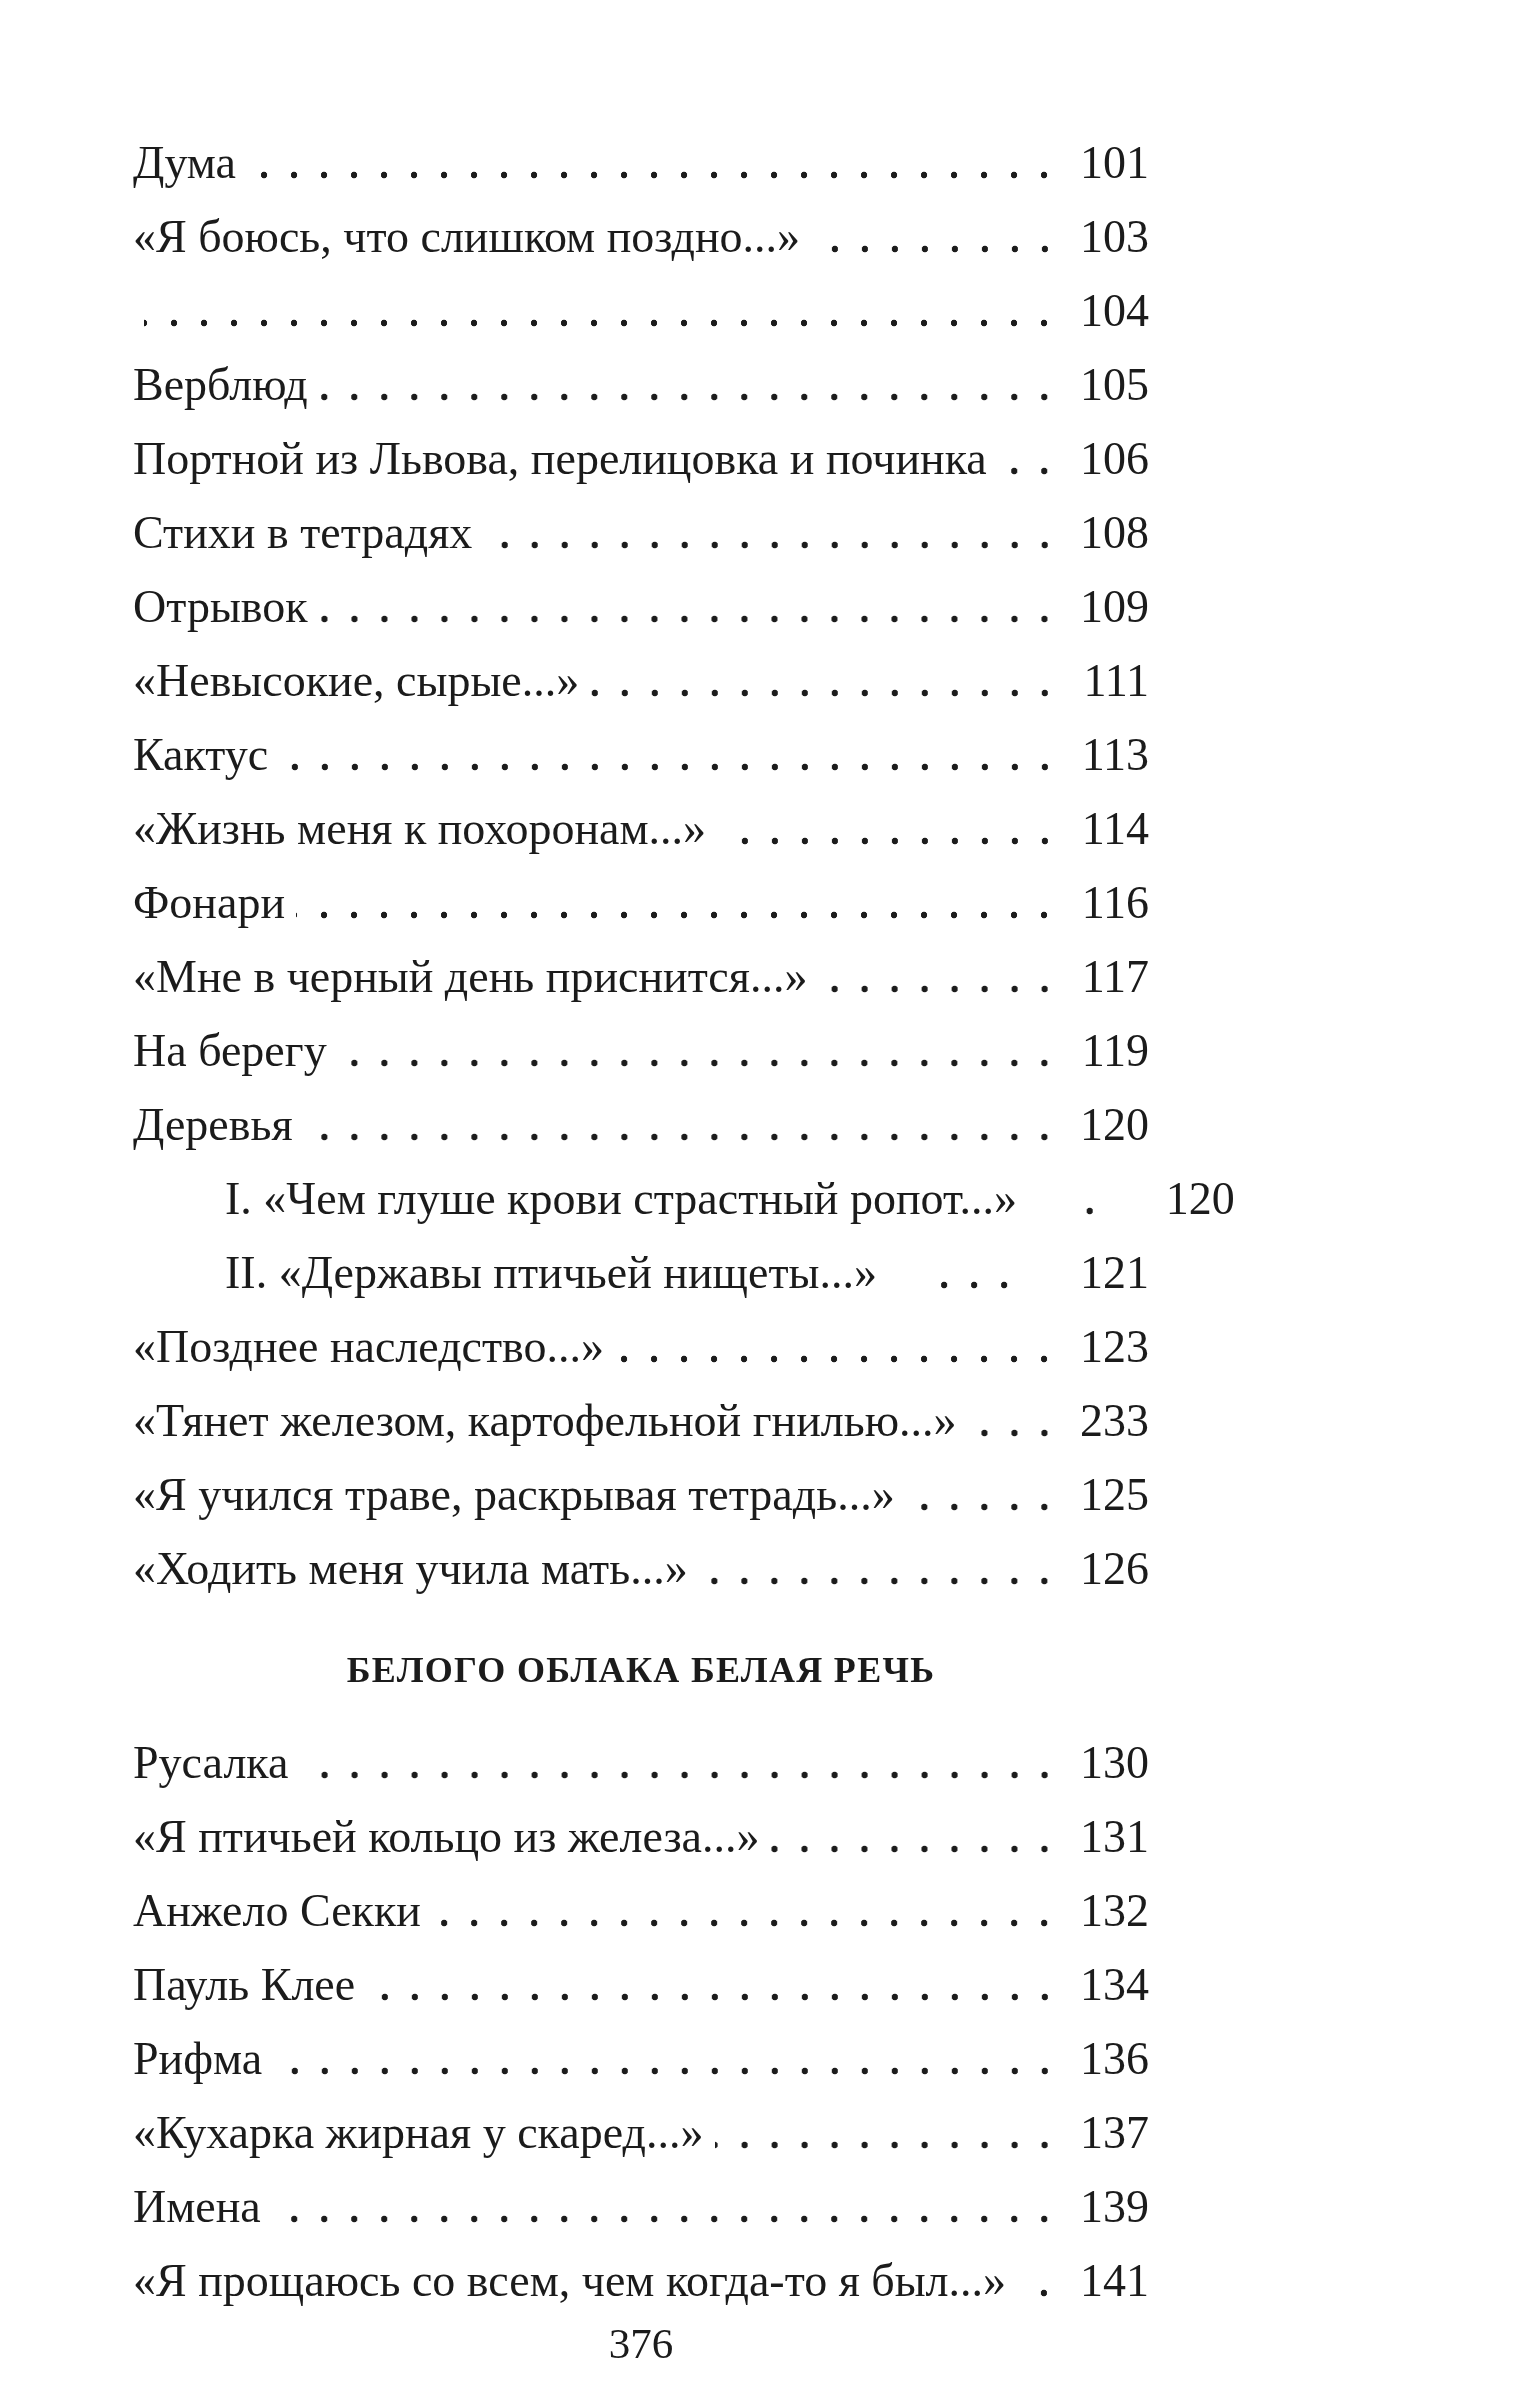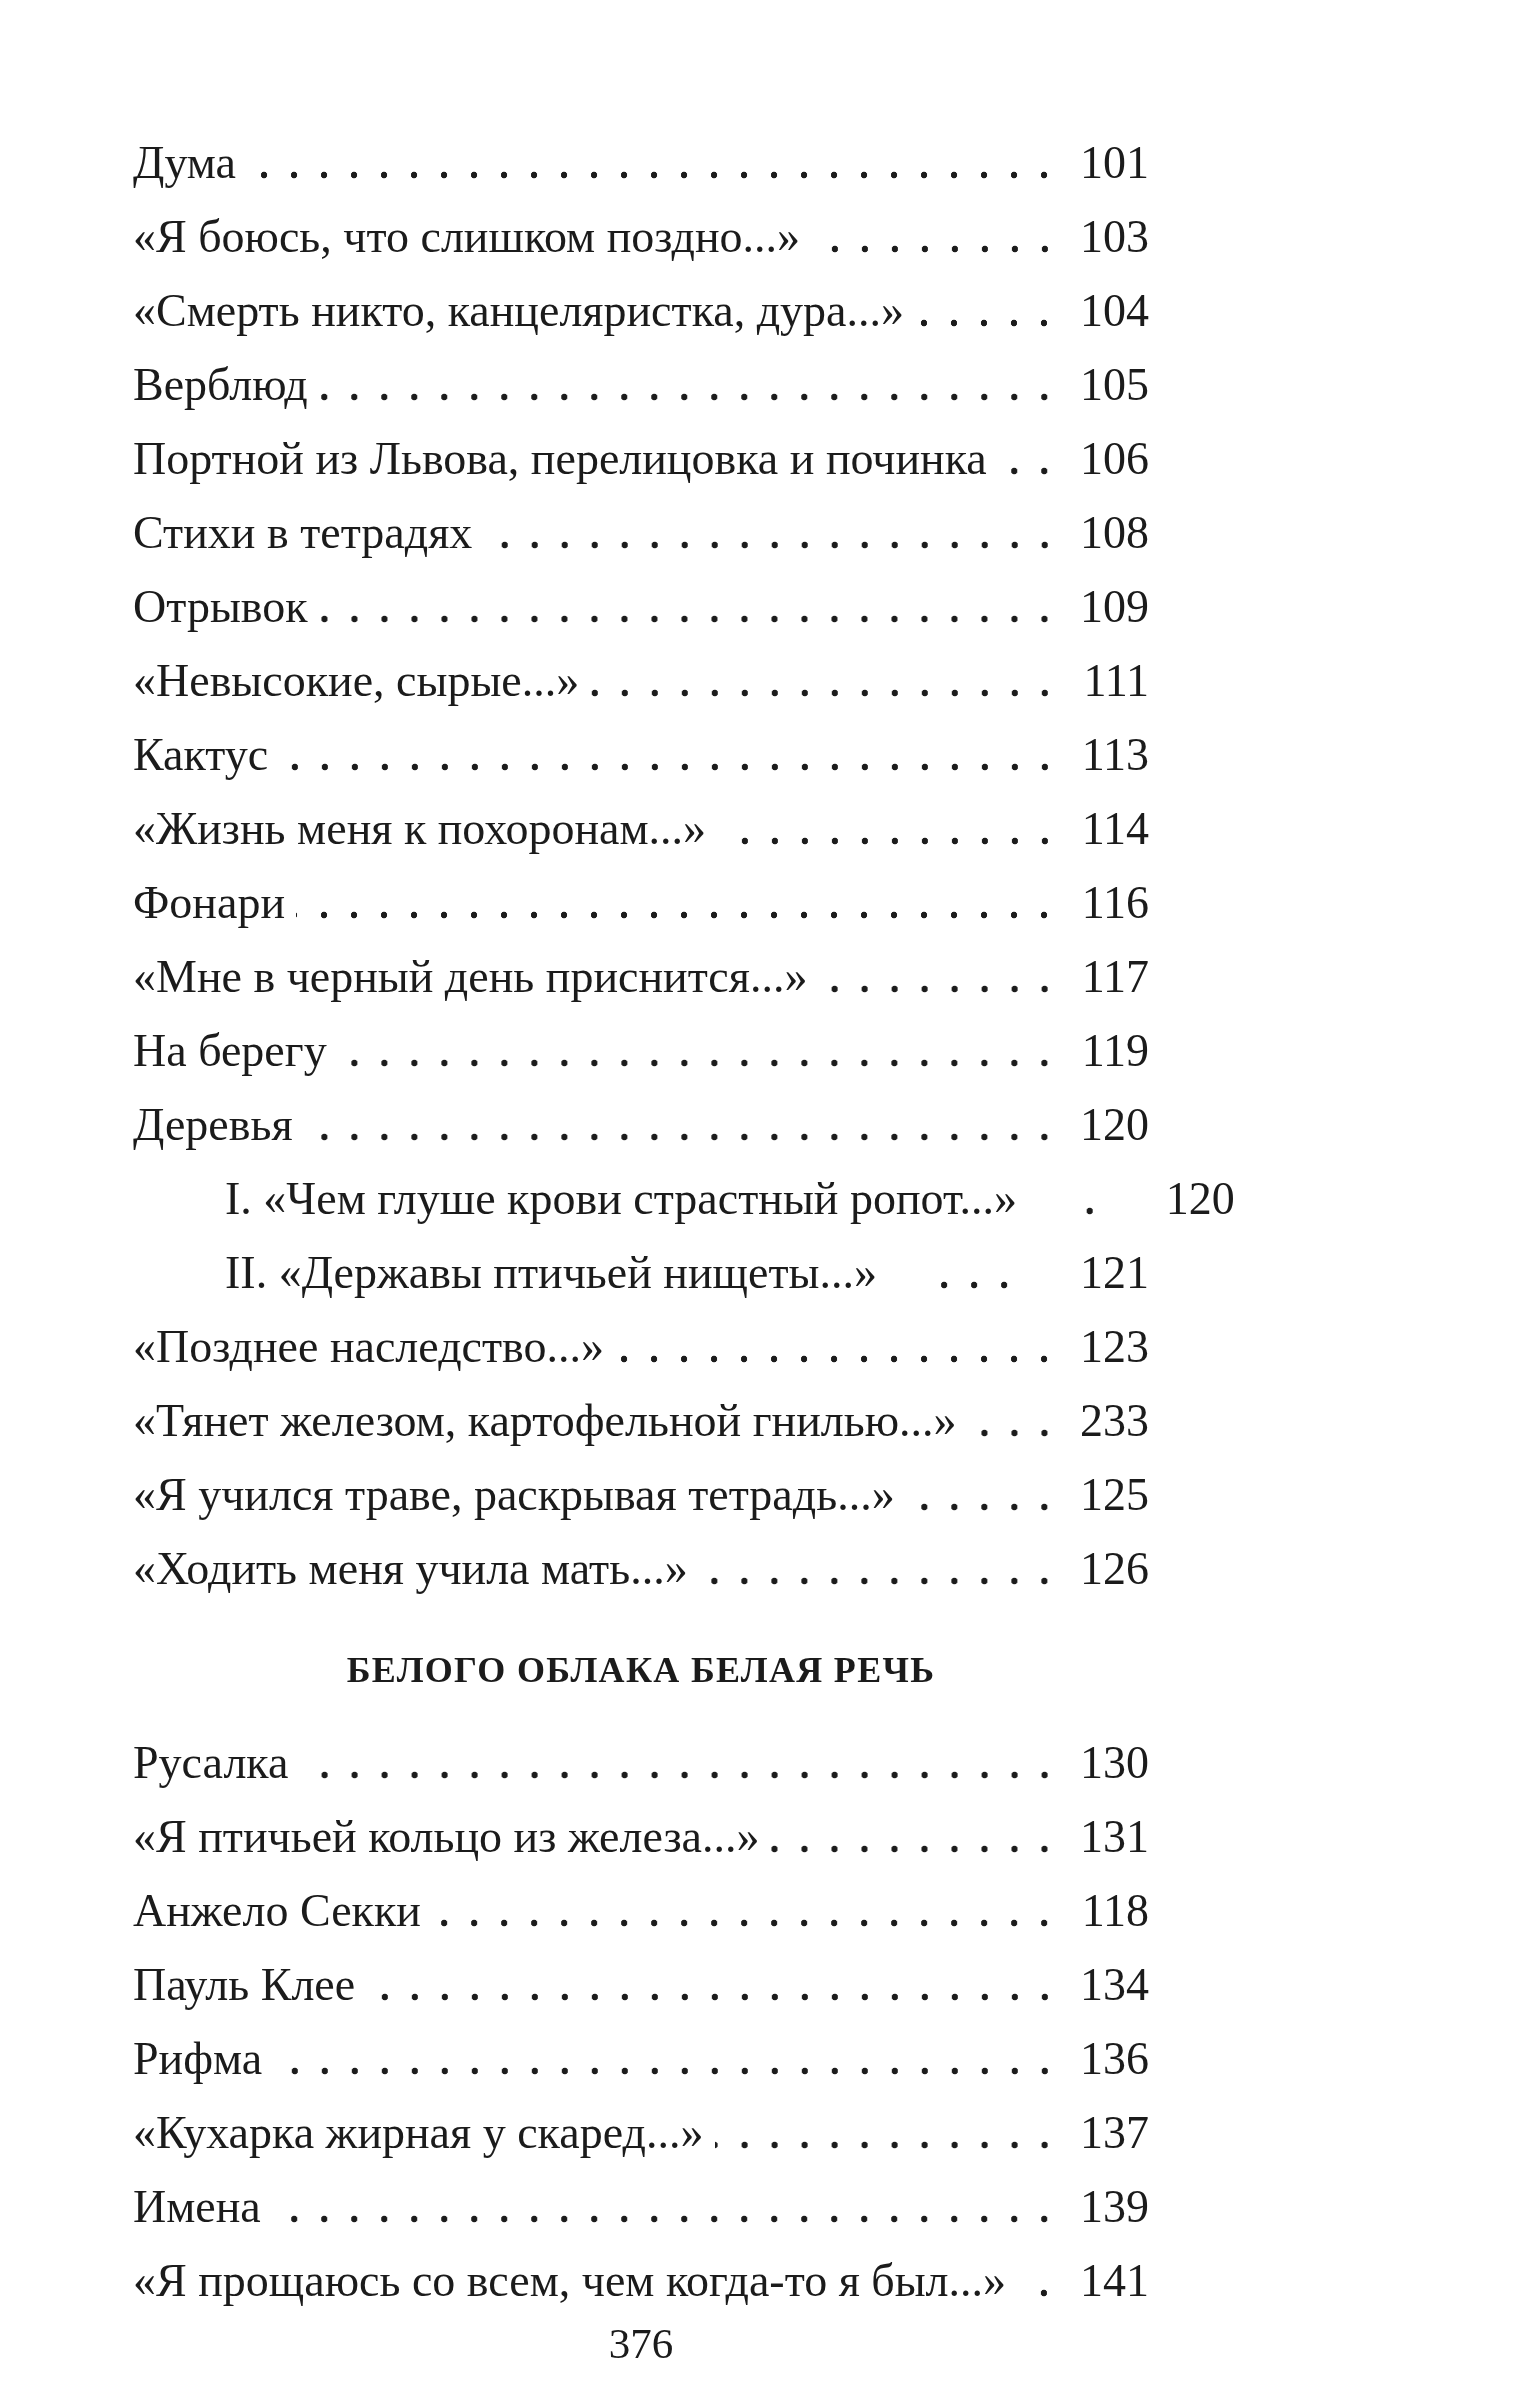--- a/index.html
+++ b/index.html
@@ -85,21 +85,20 @@
     <span class="toc-title">Дума</span>
     <span class="toc-dots"></span>
     <span class="toc-page">101</span>
   </div>
       <div class="toc-row">
     <span class="toc-title">«Я боюсь, что слишком поздно...»</span>
     <span class="toc-dots"></span>
     <span class="toc-page">103</span>
   </div>
       <div class="toc-row">
-    <span class="toc-title">«Смерть никто, канцеляристка, дура...»</span>
     <span class="toc-dots"></span>
     <span class="toc-page">104</span>
   </div>
       <div class="toc-row">
     <span class="toc-title">Верблюд</span>
     <span class="toc-dots"></span>
     <span class="toc-page">105</span>
   </div>
       <div class="toc-row">
     <span class="toc-title">Портной из Львова, перелицовка и починка</span>
@@ -188,21 +187,21 @@
     <span class="toc-page">130</span>
   </div>
       <div class="toc-row">
     <span class="toc-title">«Я птичьей кольцо из железа...»</span>
     <span class="toc-dots"></span>
     <span class="toc-page">131</span>
   </div>
       <div class="toc-row">
     <span class="toc-title">Анжело Секки</span>
     <span class="toc-dots"></span>
-    <span class="toc-page">118</span>
+    <span class="toc-page">132</span>
   </div>
       <div class="toc-row">
     <span class="toc-title">Пауль Клее</span>
     <span class="toc-dots"></span>
     <span class="toc-page">134</span>
   </div>
       <div class="toc-row">
     <span class="toc-title">Рифма</span>
     <span class="toc-dots"></span>
     <span class="toc-page">136</span>

